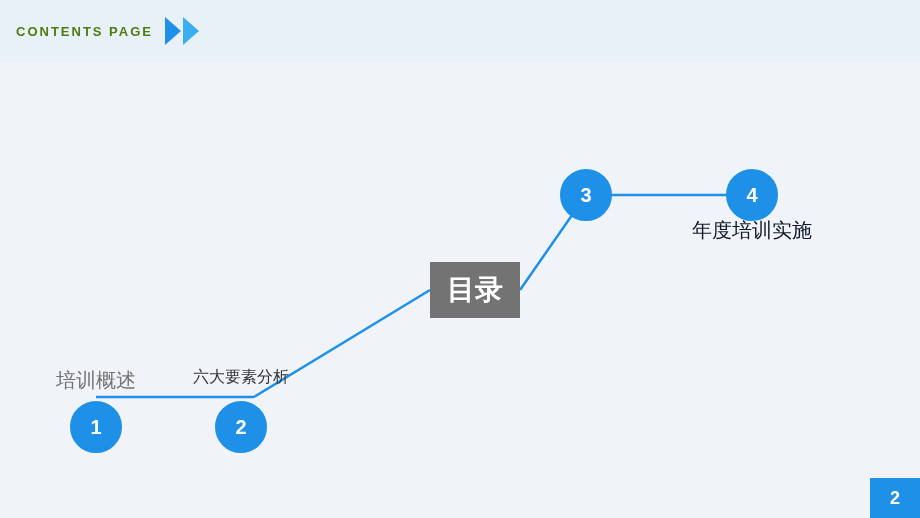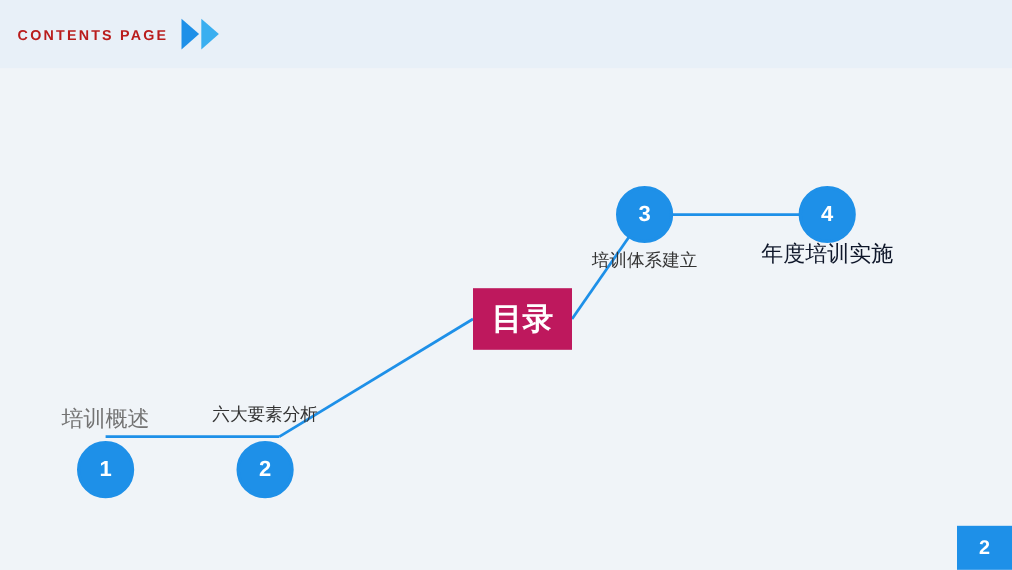--- a/index.html
+++ b/index.html
@@ -38,21 +38,21 @@
     }
     .header-content-area {
       background: #e8f0f8;
       height: 62px;
       display: flex;
       align-items: center;
       padding-left: 16px;
       flex: 1;
     }
     .header-en-title {
-      color: #b91c1c;
+      color: #4d7c0f;
       font-size: 13px;
       font-weight: bold;
       letter-spacing: 2px;
     }
     .double-chevron {
       display: flex;
       gap: 2px;
     }
     .double-chevron .ch1,
     .double-chevron .ch2 {
@@ -123,21 +123,21 @@
     .item-label {
       font-size: 16px;
       color: #333;
       white-space: nowrap;
       font-weight: 500;
     }
 
     
     .mulu-box {
       position: absolute;
-      background: #be185d;
+      background: #737373;
       color: #fff;
       font-size: 28px;
       font-weight: bold;
       display: flex;
       align-items: center;
       justify-content: center;
       width: 90px;
       height: 56px;
       z-index: 3;
     }
@@ -198,21 +198,20 @@
   </div>
 
   <div class="mulu-box" style="position:absolute; left:430px; top:200px;">
     <span>目录</span>
   </div>
 
   <div class="timeline-item" style="position:absolute; left:560px; top:107px; align-items:center;">
     <div class="circle">
       <span>3</span>
     </div>
-    <span class="item-label" style="position:absolute; top:58px; font-size:16px; color:#333; white-space:nowrap;">培训体系建立</span>
   </div>
 
   <div class="timeline-item" style="position:absolute; left:726px; top:107px; align-items:center;">
     <div class="circle">
       <span>4</span>
     </div>
     <span class="item-label" style="position:absolute; top:48px; font-size:20px; color:#0f172a; white-space:nowrap;">年度培训实施</span>
   </div>
 </div>
 

